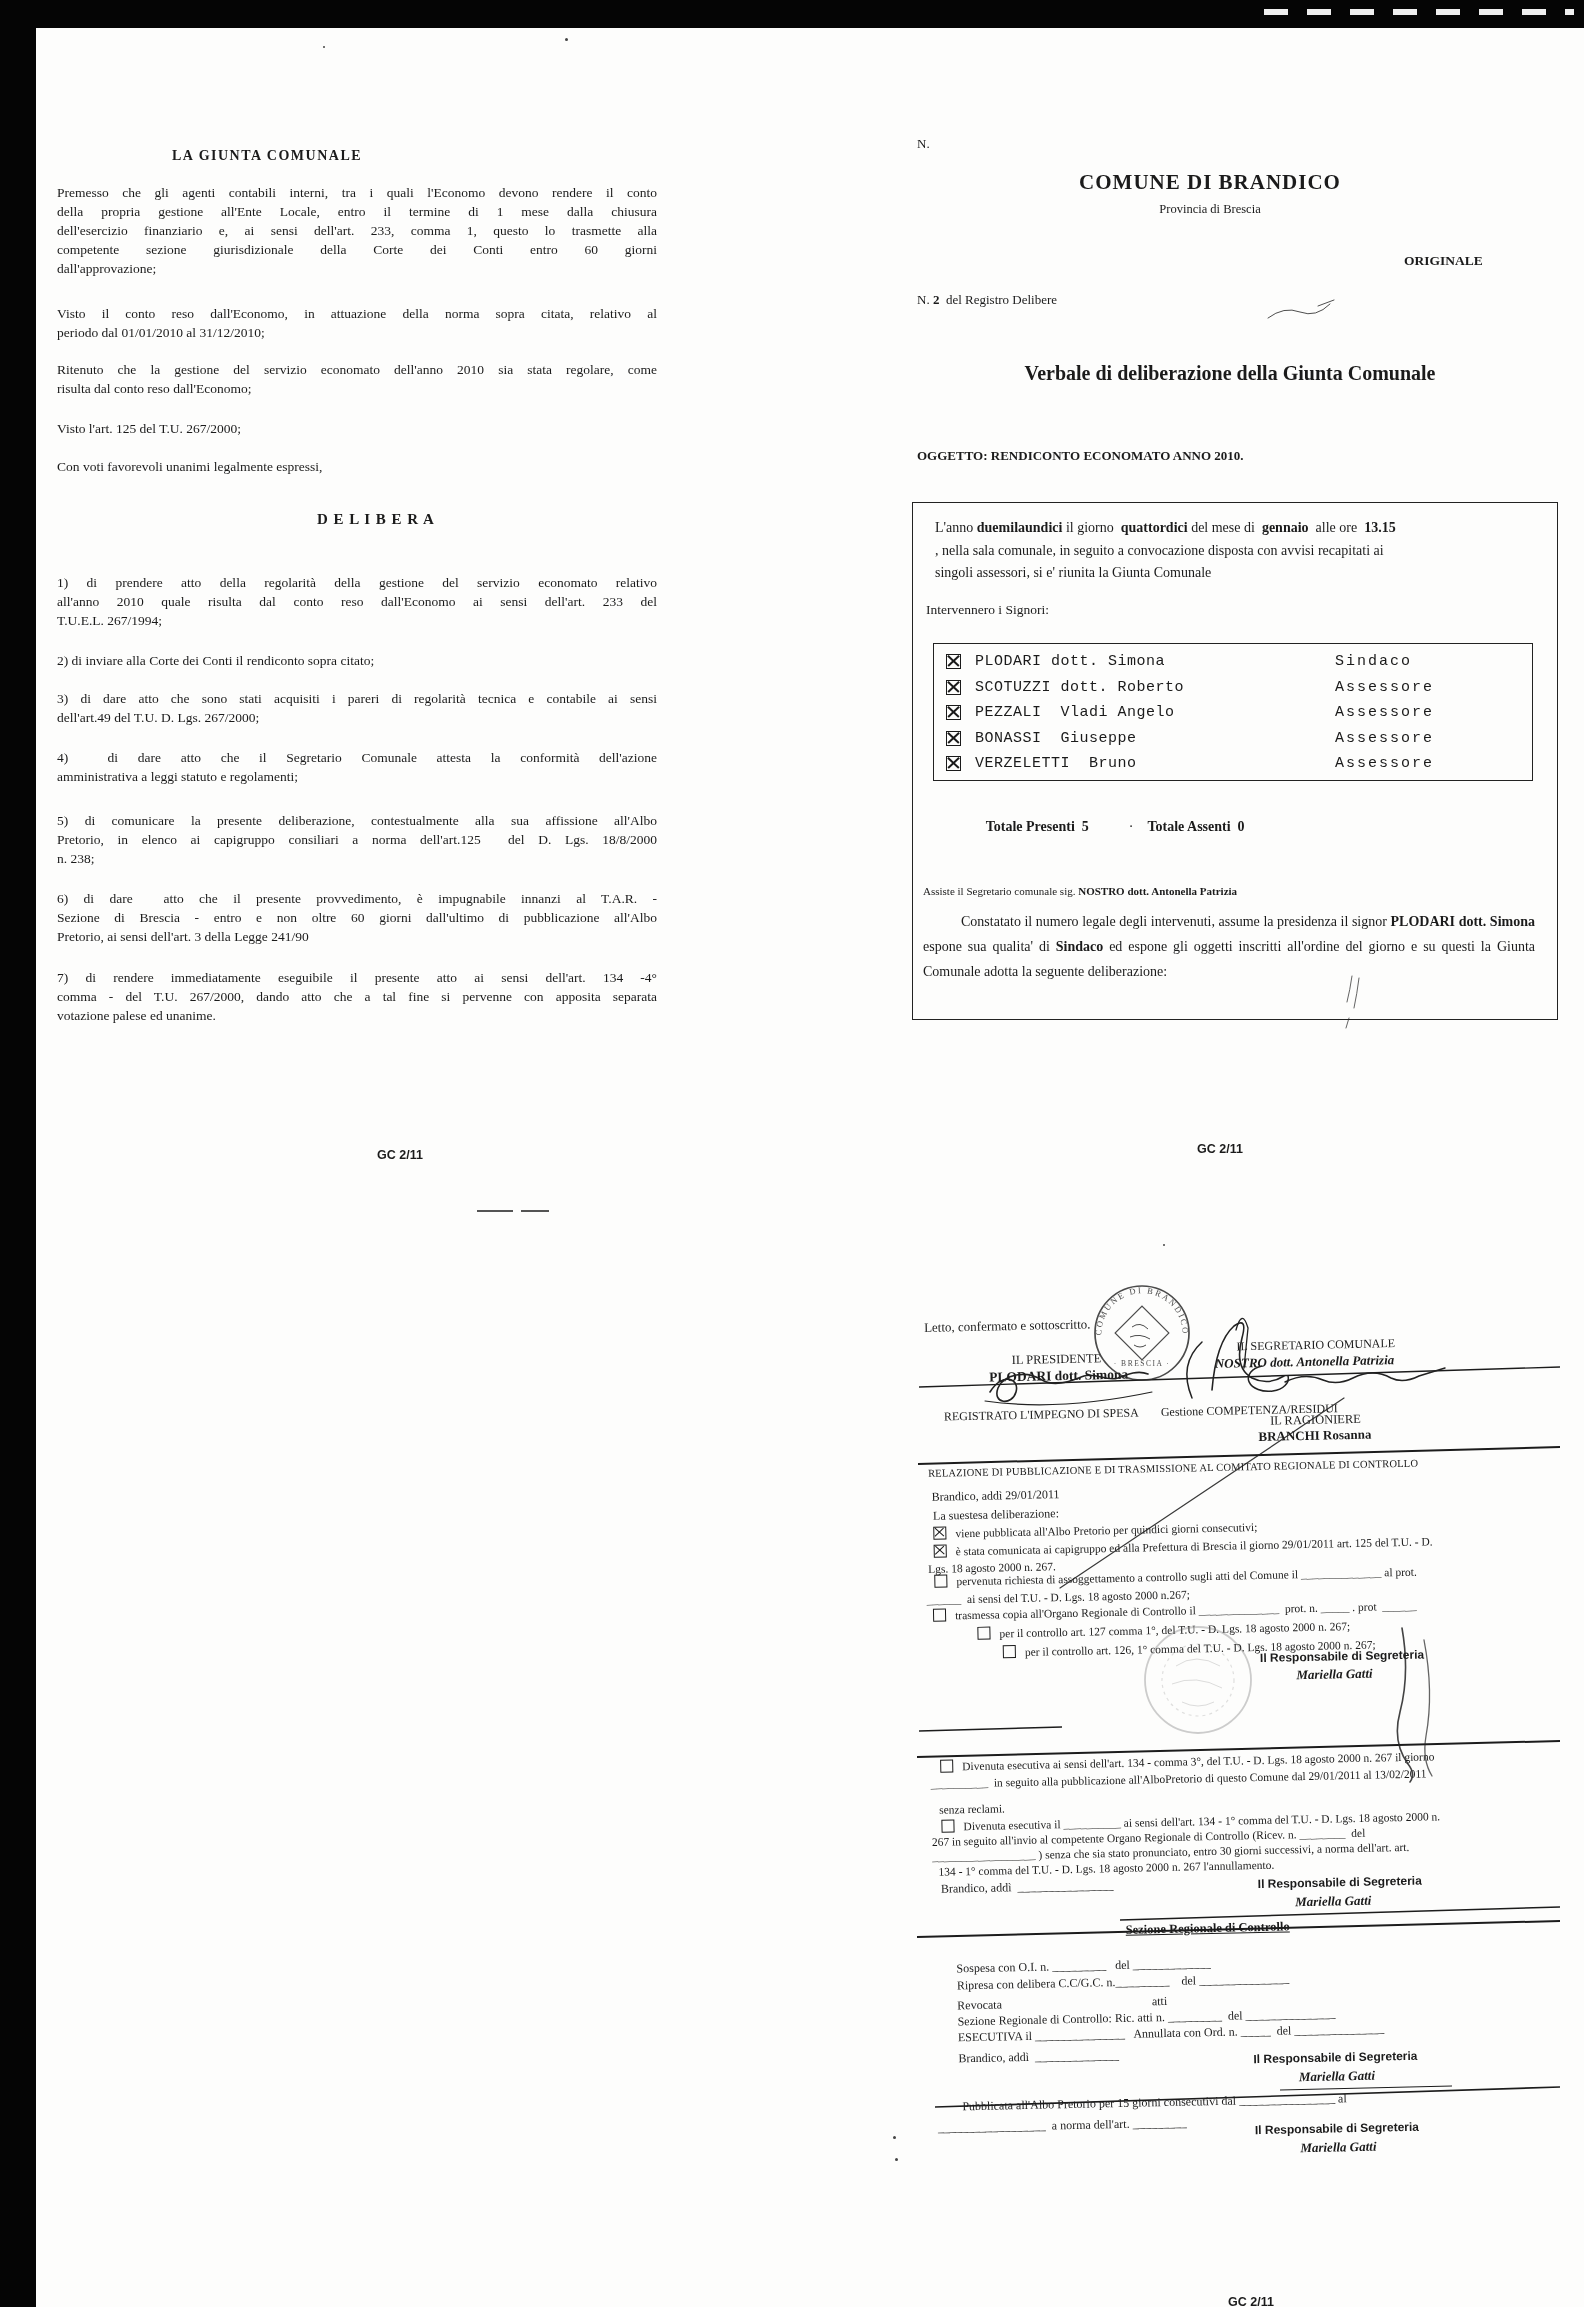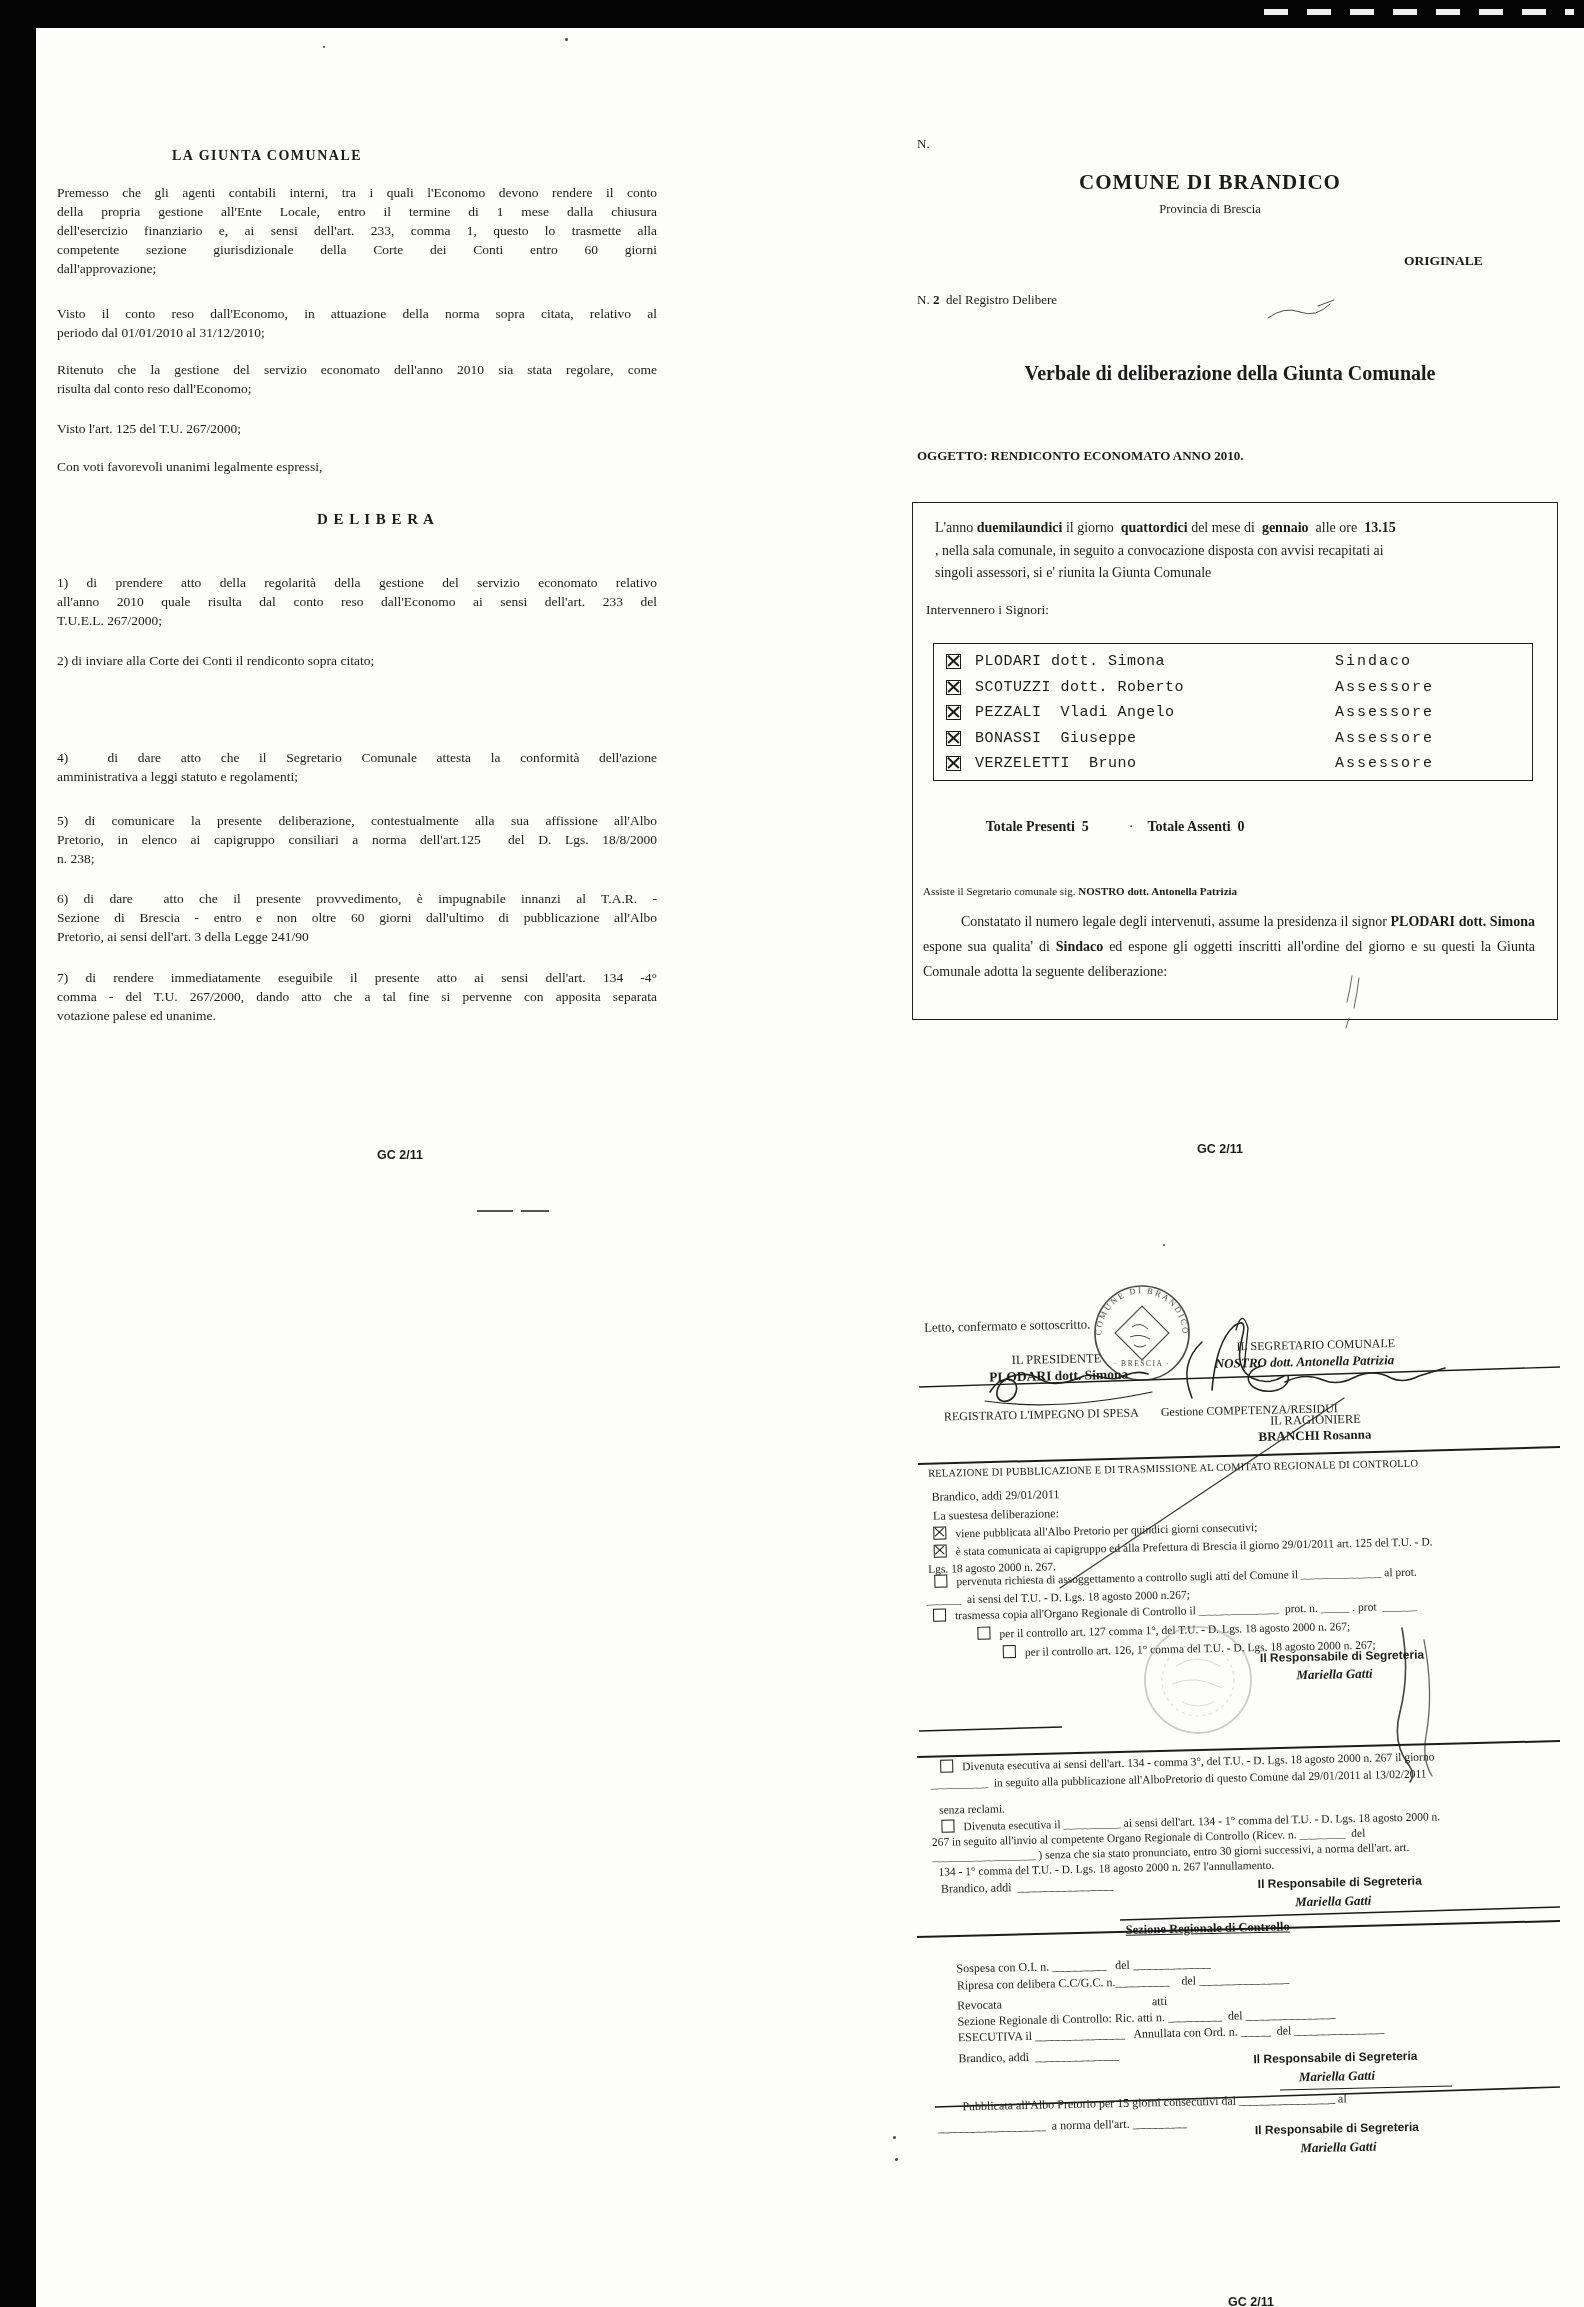--- a/index.html
+++ b/index.html
@@ -69,24 +69,28 @@
       <div>risulta dal conto reso dall'Economo;</div>
     </div>
   <div class="abs lp" style="top:419px">Visto l'art. 125 del T.U.  267/2000;</div>
   <div class="abs lp" style="top:457px">Con voti favorevoli unanimi legalmente espressi,</div>
 
   <div class="abs b" style="left:317px;top:511px;font-size:15px;letter-spacing:1px">D E L I B E R A</div>
 
   <div class="abs lp" style="top:573px">
       <div class="jl">1) di prendere atto della regolarità della gestione del servizio economato relativo</div>
       <div class="jl">all'anno 2010 quale risulta dal conto reso dall'Economo ai sensi dell'art. 233 del</div>
-      <div>T.U.E.L. 267/2000;</div>
+      <div>T.U.E.L. 267/1994;</div>
     </div>
   <div class="abs lp" style="top:651px">
       <div>2) di inviare alla Corte dei Conti il rendiconto sopra citato;</div>
+    </div>
+  <div class="abs lp" style="top:689px">
+      <div class="jl">3) di dare atto che sono stati acquisiti i pareri di regolarità tecnica e contabile ai sensi</div>
+      <div>dell'art.49 del T.U. D. Lgs. 267/2000;</div>
     </div>
   <div class="abs lp" style="top:748px">
       <div class="jl">4)  di dare atto che il Segretario Comunale attesta la conformità dell'azione</div>
       <div>amministrativa a leggi statuto e regolamenti;</div>
     </div>
   <div class="abs lp" style="top:811px">
       <div class="jl">5) di comunicare la presente deliberazione, contestualmente alla sua affissione all'Albo</div>
       <div class="jl">Pretorio, in elenco ai capigruppo consiliari a norma dell'art.125  del D. Lgs. 18/8/2000</div>
       <div>n. 238;</div>
     </div>

